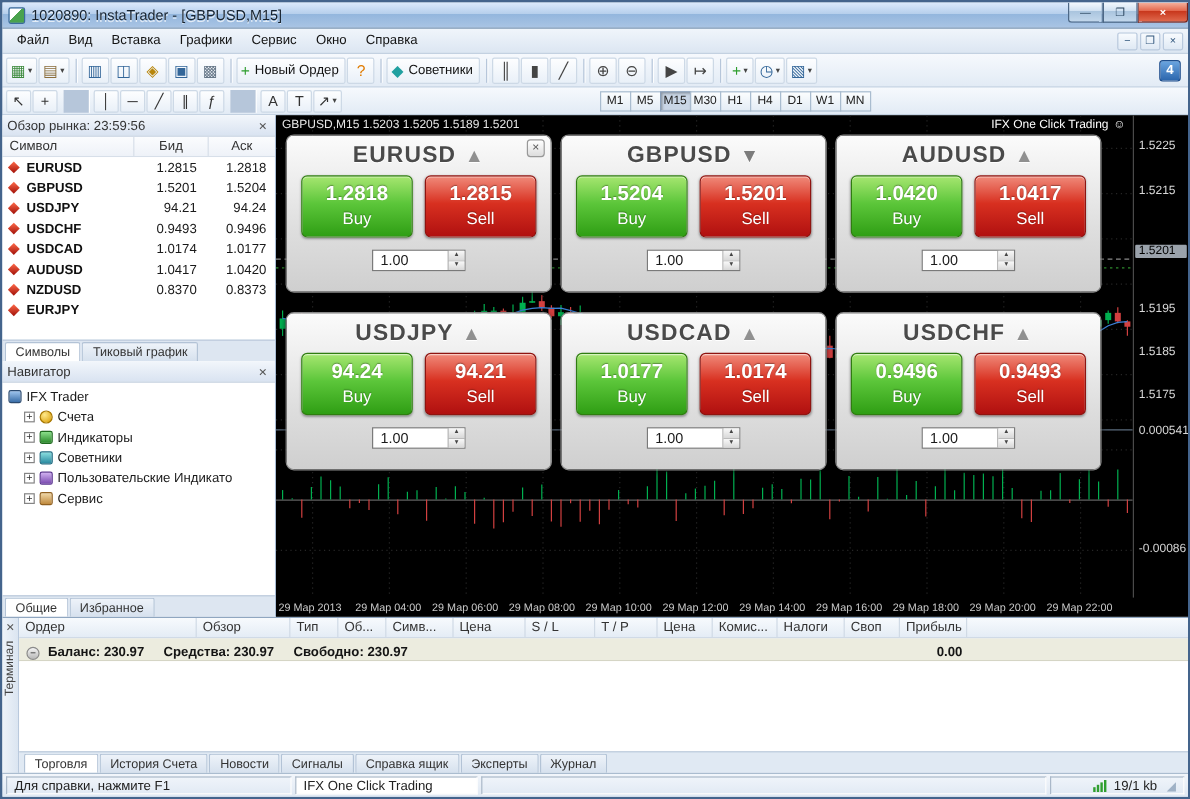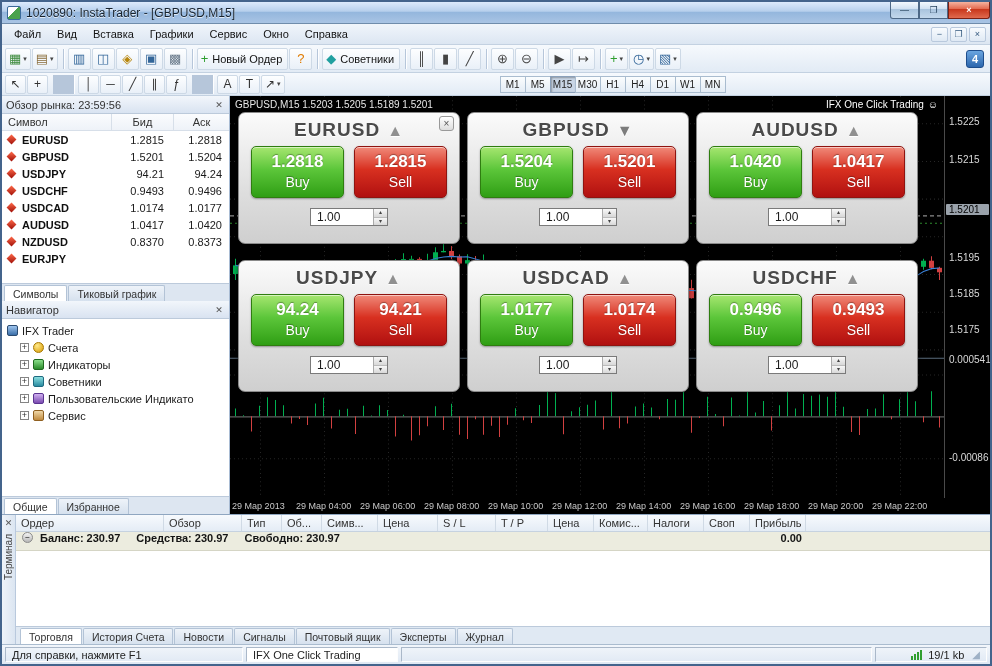--- a/index.html
+++ b/index.html
@@ -122,21 +122,21 @@
   .t-cols span:nth-of-type(5){width:56px}
   .t-cols span:nth-of-type(6){width:60px}
   .t-cols span:nth-of-type(7){width:58px}
   .t-cols span:nth-of-type(8){width:52px}
   .t-cols span:nth-of-type(9){width:46px}
   .t-cols span:nth-of-type(10){width:54px}
   .t-cols span:nth-of-type(11){width:56px}
   .t-cols span:nth-of-type(12){width:46px}
   .t-cols span:nth-of-type(13){width:56px}
   .t-cols span:nth-of-type(14){flex:1; border-right:none}
-  .t-balance{display:flex; align-items:flex-start; height:19px; flex:none; background:#ececdf; border-bottom:1px solid #d5d5c5; font-weight:bold; color:#141414}
+  .t-balance{display:flex; align-items:flex-end; height:19px; flex:none; background:#ececdf; border-bottom:1px solid #d5d5c5; font-weight:bold; color:#141414}
   .bal-icon{width:11px; height:11px; border-radius:50%; background:linear-gradient(#f4f4f4,#b8b8b8); border:1px solid #8a8a8a; margin:0 7px 0 6px; display:grid; place-items:center; color:#555; font-size:8px; flex:none}
   .bal-icon::before{content:"−"; line-height:1}
   .t-balance .bt{margin-right:16px}
   .bal-profit{margin-left:auto; width:56px; text-align:right}
   .bal-tail{width:188px; flex:none}
   .t-empty{flex:1; background:#fff}
   .t-tabs{height:18px; flex:none; background:#e0e9f3; border-top:1px solid #bccadb; display:flex; align-items:flex-end; padding-left:4px; gap:1px}
 
   
   .status{height:20px; flex:none; background:linear-gradient(#f2f6fb,#dfe8f3); border-top:1px solid #aabccf; display:flex; align-items:center; padding:0 3px; gap:3px}
@@ -1043,21 +1043,21 @@
         <span class="bal-profit" data-name="profit-value">0.00</span>
         <span class="bal-tail"></span>
       </div>
       <div class="t-empty" data-name="terminal-body"></div>
       <div class="t-tabs" data-name="terminal-tabs">
 
       <span class="ptab active" data-name="terminal-tab">Торговля</span>
           <span class="ptab" data-name="terminal-tab">История Счета</span>
           <span class="ptab" data-name="terminal-tab">Новости</span>
           <span class="ptab" data-name="terminal-tab">Сигналы</span>
-          <span class="ptab" data-name="terminal-tab">Почтовый ящик</span>
+          <span class="ptab" data-name="terminal-tab">Справка ящик</span>
           <span class="ptab" data-name="terminal-tab">Эксперты</span>
           <span class="ptab" data-name="terminal-tab">Журнал</span>
         </div>
     </div>
   </div>
 
   <div class="status" data-name="status-bar">
     <span class="seg help" data-name="status-help-text">Для справки, нажмите F1</span>
     <span class="seg mode" data-name="status-mode-text">IFX One Click Trading</span>
     <span class="seg fill" data-name="status-spacer"></span>

